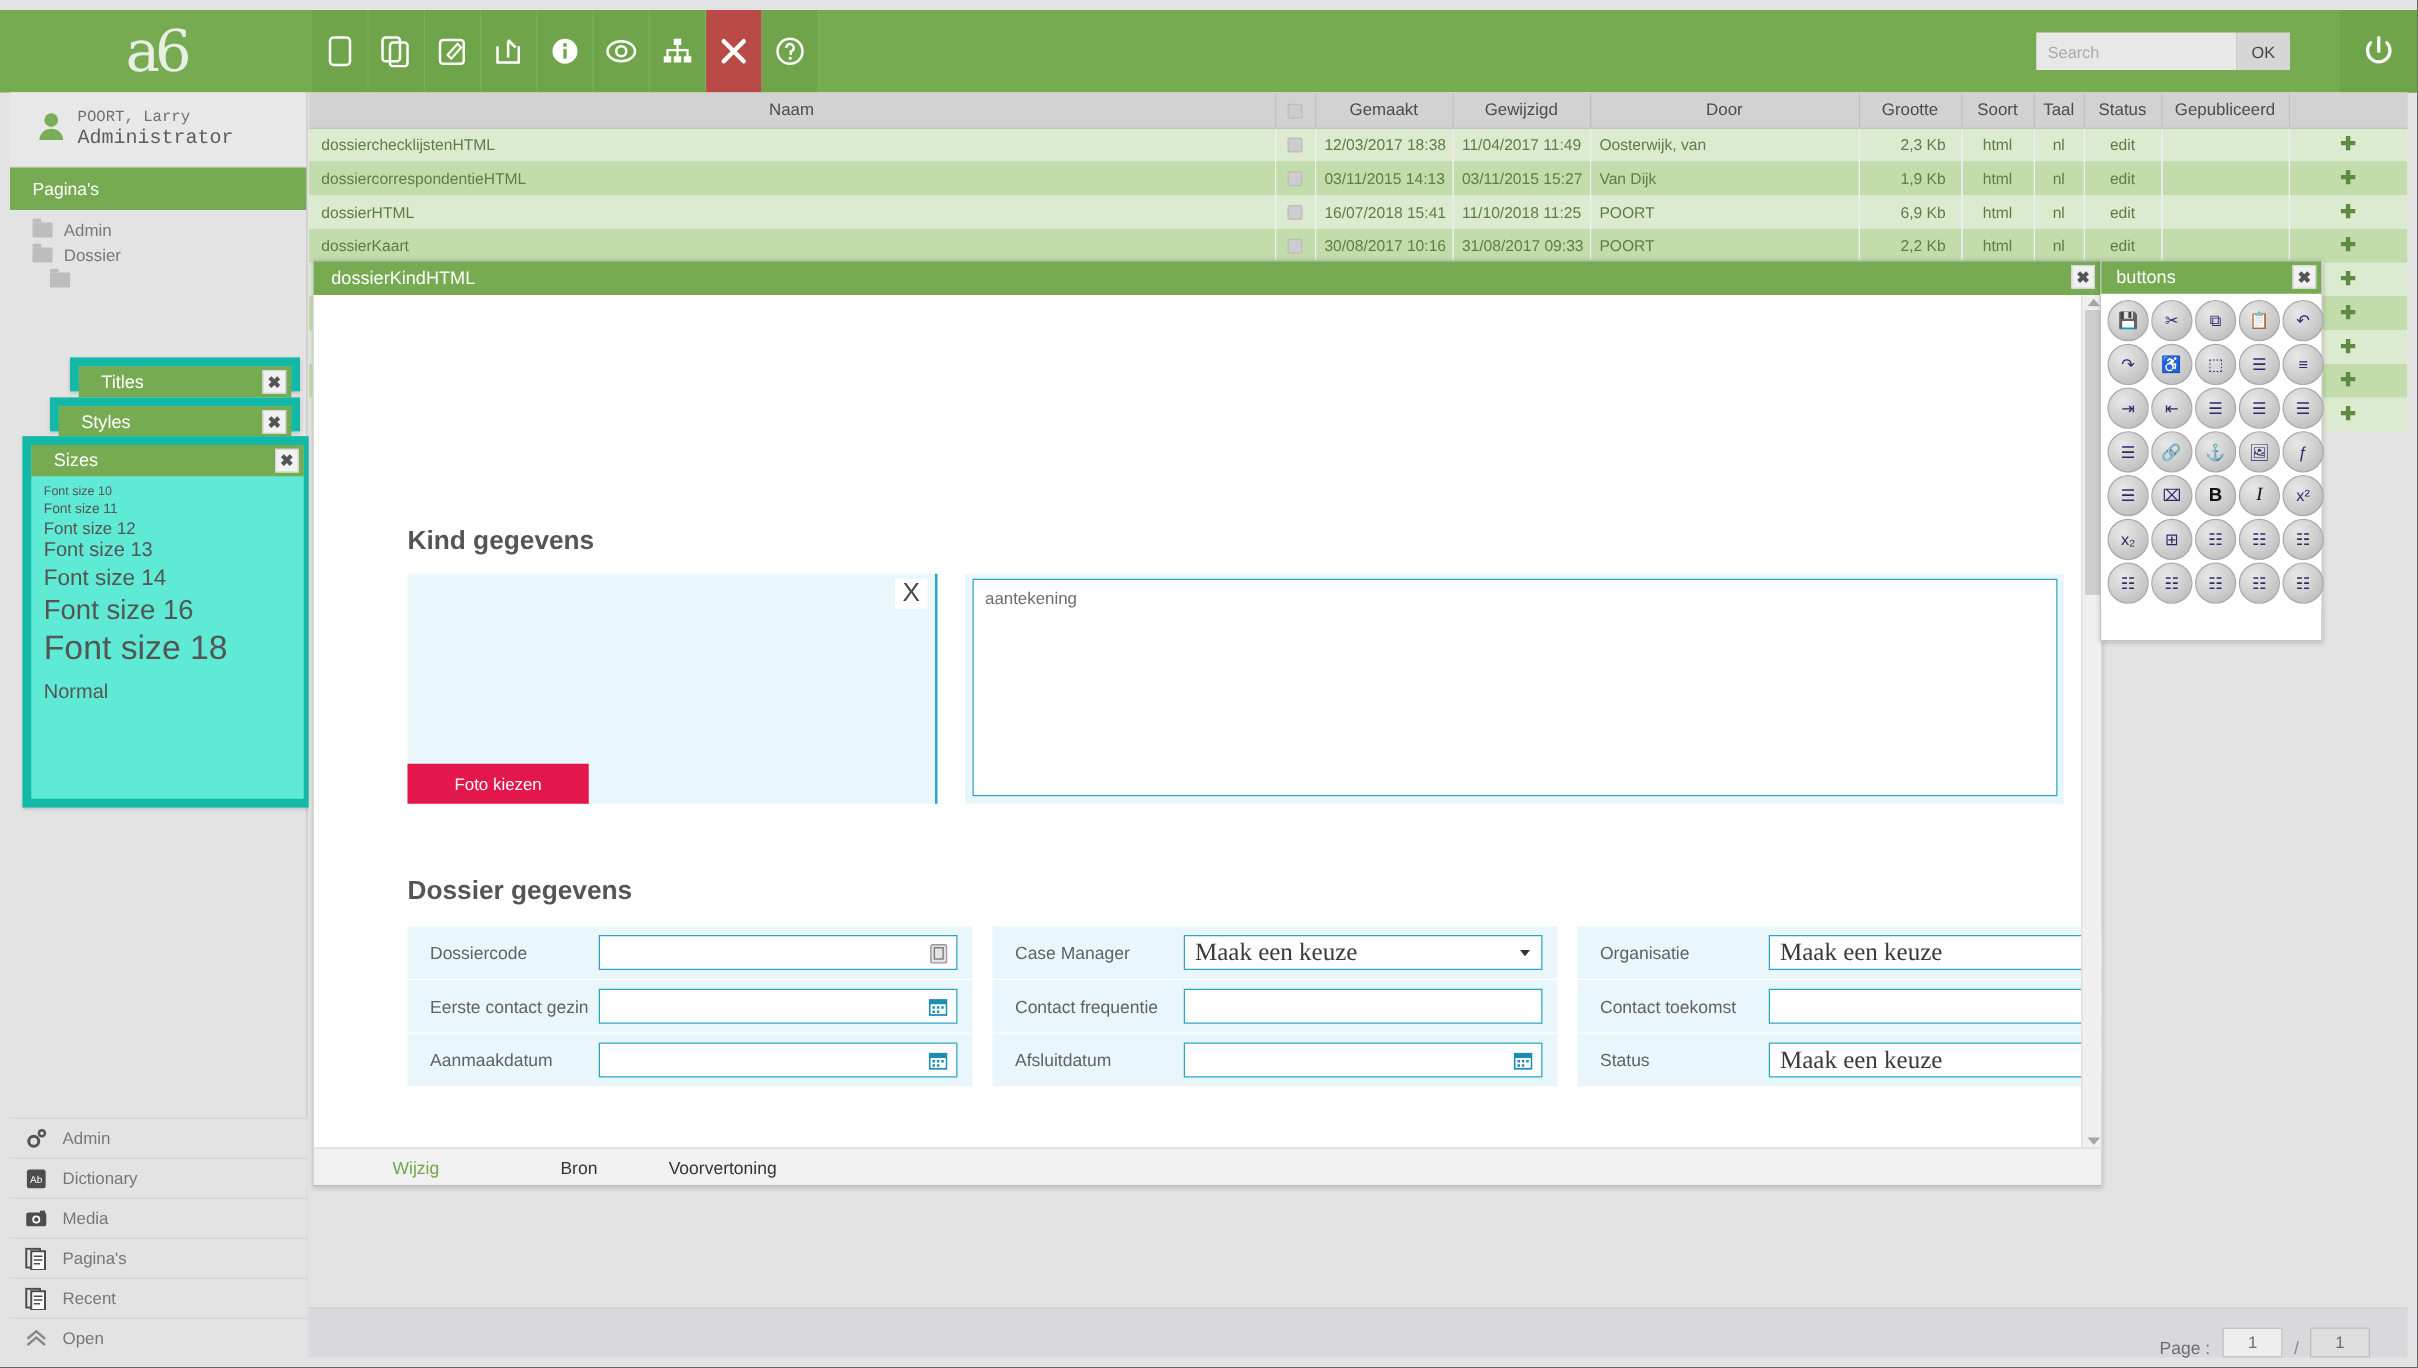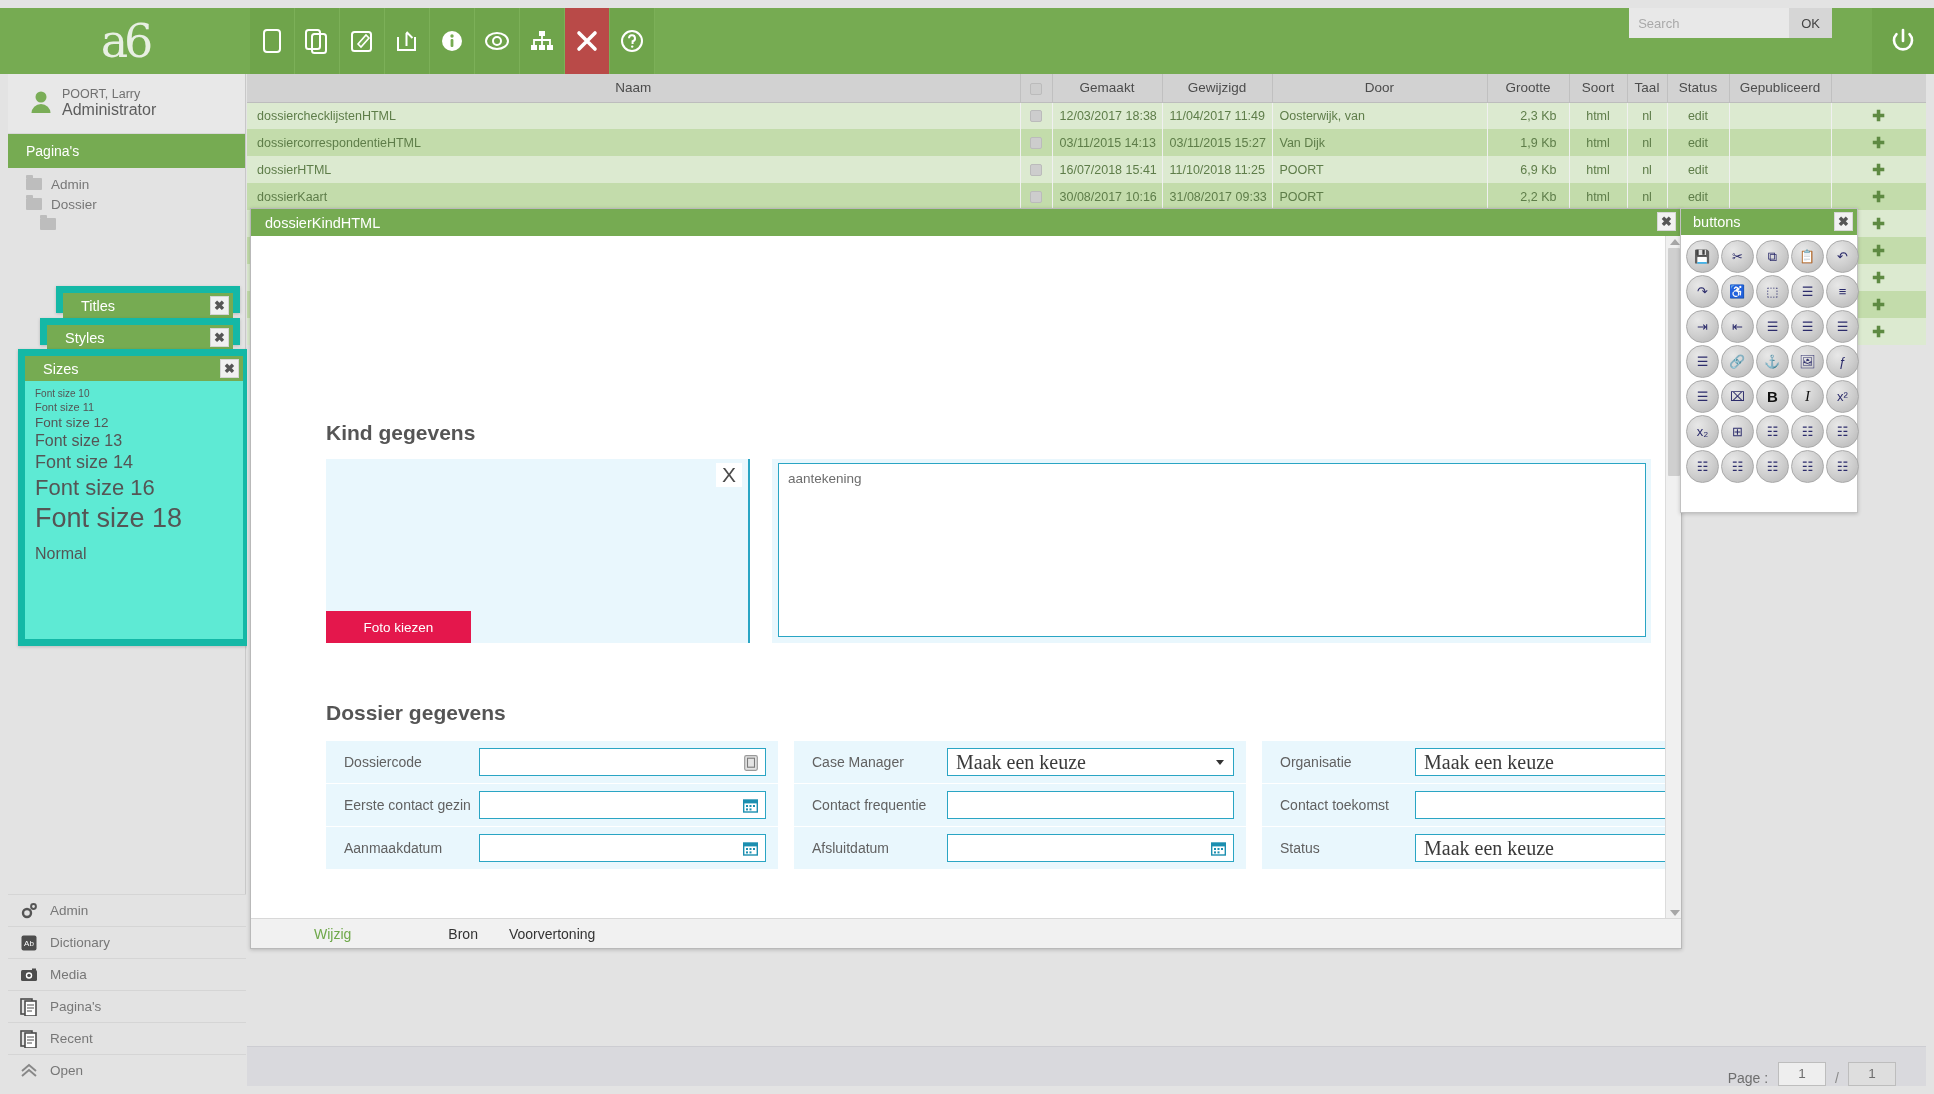--- a/index.html
+++ b/index.html
@@ -15,21 +15,21 @@
     width: 1934px; height: 1094px;
     background: #e3e3e3;
     overflow: hidden;
   }
 
   
   #topbar {
     position: absolute; left: 0; top: 8px;
     width: 1934px; height: 66px;
     background: #76ab52;
-    display: flex; align-items: flex-start;
+    display: flex; align-items: center;
   }
   #logo-area {
     width: 250px; height: 66px;
     display: flex; align-items: center; justify-content: center;
   }
   .logo-glyph {
     font-family: "DejaVu Serif", serif;
     font-size: 46px; color: #e8efe3; font-weight: 400;
     letter-spacing: -4px;
     line-height: 1;
@@ -73,20 +73,21 @@
   #sidebar {
     position: absolute; left: 8px; top: 74px;
     width: 238px; height: 1012px;
     background: #e3e3e3;
     border-right: 1px solid #c8c8c8;
   }
   #user-box {
     height: 60px; background: #e8e8e8;
     display: flex; align-items: center; padding-left: 22px;
     border-bottom: 1px solid #d8d8d8;
+    font-family: Liberation Mono, monospace;
   }
   #user-avatar { margin-right: 10px; }
   #user-text { line-height: 1.15; }
   #user-name { font-size: 12.5px; color: #707070; }
   #user-role { font-size: 16px; color: #5d5d5d; }
   #pages-header {
     height: 34px; background: #76ab52; color: #fff;
     display: flex; align-items: center; padding-left: 18px;
     font-size: 14px;
   }
@@ -291,21 +292,21 @@
   #editor-tabs {
     position: absolute; left: 0; bottom: 0;
     width: 1430px; height: 30px;
     background: #f1f1f1; border-top: 1px solid #d8d8d8;
     display: flex; align-items: center;
   }
   .etab { font-size: 14px; color: #333; cursor: pointer; }
   .etab.active { color: #6fa84a; text-align: right; }
   #tab-wijzig { margin-left: 63px; }
   #tab-bron { margin-left: 97px; }
-  #tab-voor { margin-left: 31px; }
+  #tab-voor { margin-left: 57px; }
 
   
   #buttons-panel {
     position: absolute; left: 1680px; top: 208px;
     width: 178px; height: 305px;
     background: #fff; border: 1px solid #c2c2c2;
     box-shadow: 0 1px 4px rgba(0,0,0,.2);
   }
   #buttons-head {
     background: #76ab52; color: #fff; height: 26px;

